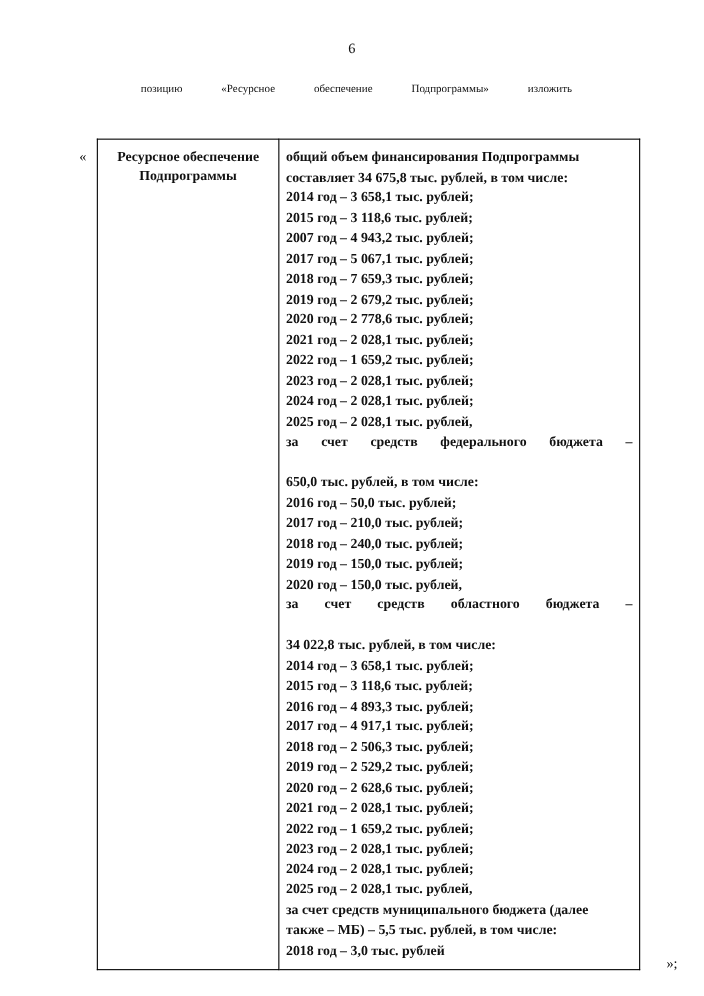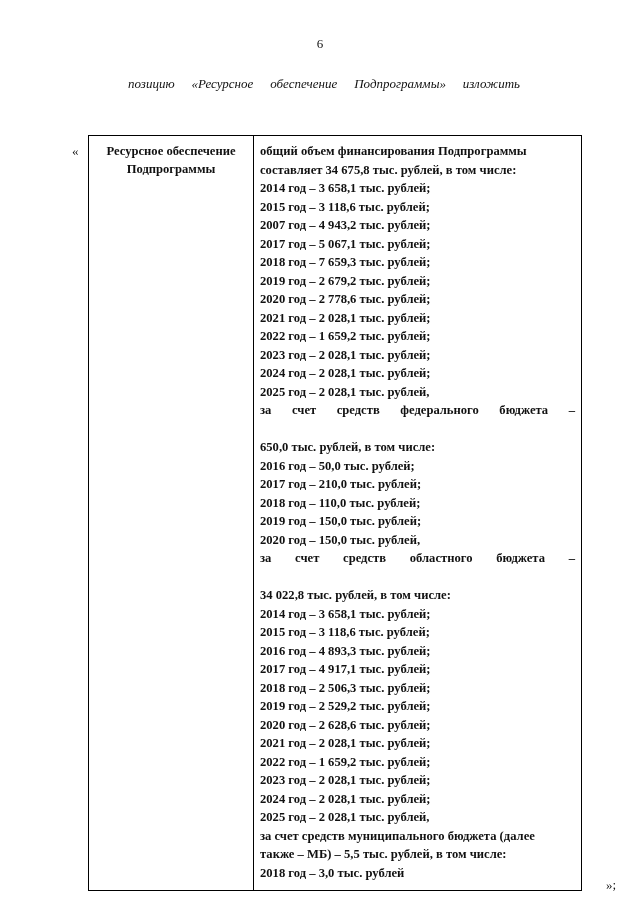--- a/index.html
+++ b/index.html
@@ -25,25 +25,24 @@
   .page-number {
     text-align: center;
     font-size: 13px;
     margin-top: 36px;
     letter-spacing: 0.2px;
   }
   .intro {
     margin-top: 22px;
     padding-left: 128px;
     padding-right: 120px;
-    font-size: 13px;
+    font-size: 10px;
     line-height: 1.5;
     text-align: justify;
     text-justify: inter-word;
-    font-style: italic;
   }
   .intro .line1 {
     display: block;
     text-align: justify;
   }
   .intro .line1::after {
     content: "";
     display: inline-block;
     width: 100%;
   }
@@ -142,21 +141,21 @@
           <p>2022 год – 1 659,2 тыс. рублей;</p>
           <p>2023 год – 2 028,1 тыс. рублей;</p>
           <p>2024 год – 2 028,1 тыс. рублей;</p>
           <p>2025 год – 2 028,1 тыс. рублей,</p>
 
           <p class="just">за  счет  средств  федерального  бюджета  –</p>
           <p>650,0 тыс. рублей, в том числе:</p>
 
           <p>2016 год – 50,0 тыс. рублей;</p>
           <p>2017 год – 210,0 тыс. рублей;</p>
-          <p>2018 год – 110,0 тыс. рублей;</p>
+          <p>2018 год – 240,0 тыс. рублей;</p>
           <p>2019 год – 150,0 тыс. рублей;</p>
           <p>2020 год – 150,0 тыс. рублей,</p>
 
           <p class="just">за   счет   средств   областного   бюджета   –</p>
           <p>34 022,8 тыс. рублей, в том числе:</p>
 
           <p>2014 год – 3 658,1 тыс. рублей;</p>
           <p>2015 год – 3 118,6 тыс. рублей;</p>
           <p>2016 год – 4 893,3 тыс. рублей;</p>
           <p>2017 год – 4 917,1 тыс. рублей;</p>

